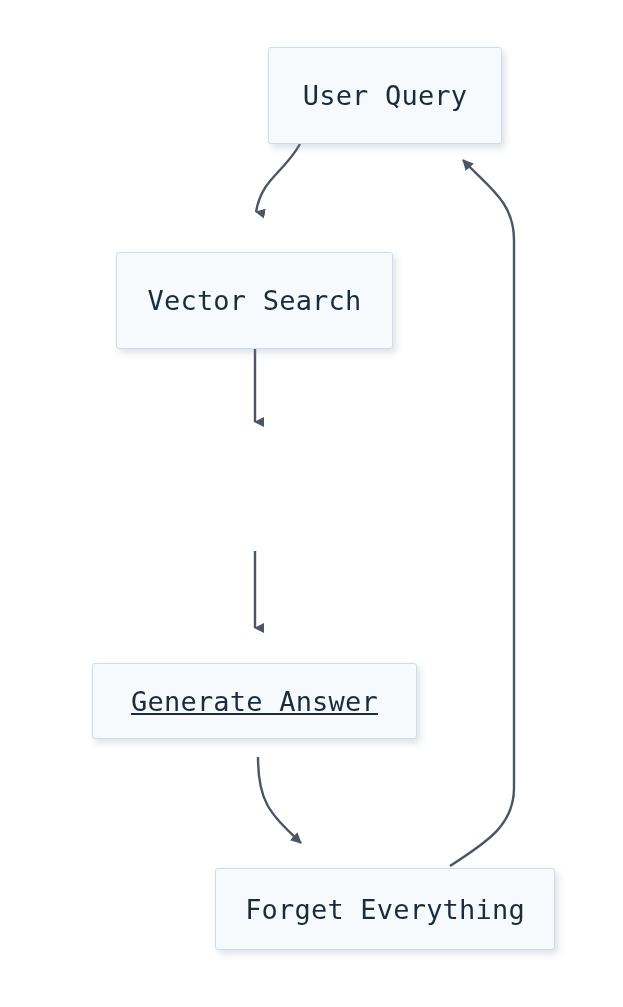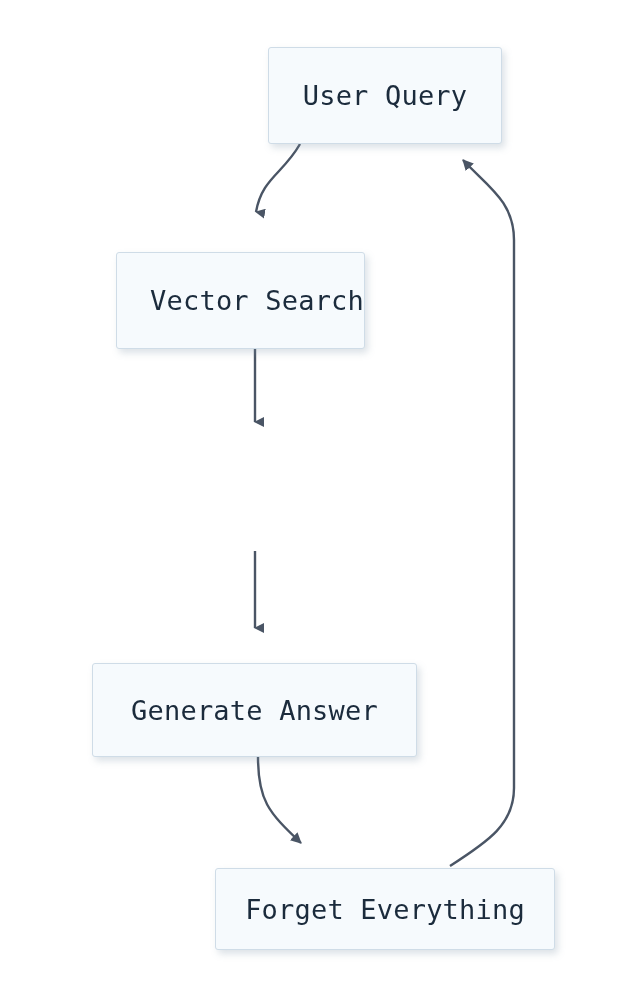--- a/index.html
+++ b/index.html
@@ -40,23 +40,23 @@
     font-size: 27px;
     font-weight: 400;
     letter-spacing: 0.2px;
     white-space: nowrap;
   }
   .node-label {
     display: block;
     line-height: 1;
   }
   #node-user-query   { left: 268px; top: 47px;  width: 234px; height: 97px; text-align: right; }
-  #node-vector       { left: 116px; top: 252px; width: 249px; height: 97px; justify-content: flex-end; }
+  #node-vector       { left: 116px; top: 252px; width: 277px; height: 97px; }
   #node-retrieve     { left: 70px;  top: 458px; width: 369px; height: 93px; }
-  #node-generate     { left: 92px;  top: 663px; width: 325px; height: 94px; }
+  #node-generate     { left: 92px;  top: 663px; width: 325px; height: 76px; text-decoration: underline; }
   #node-forget       { left: 215px; top: 868px; width: 340px; height: 82px; }
 </style>
 </head>
 <body>
 
 <div id="canvas">
 
   <svg id="edge-layer" viewBox="0 0 623 1007">
     <defs>
       <marker id="arrow-down" markerWidth="12" markerHeight="12" refX="5" refY="9" orient="auto" markerUnits="userSpaceOnUse">

